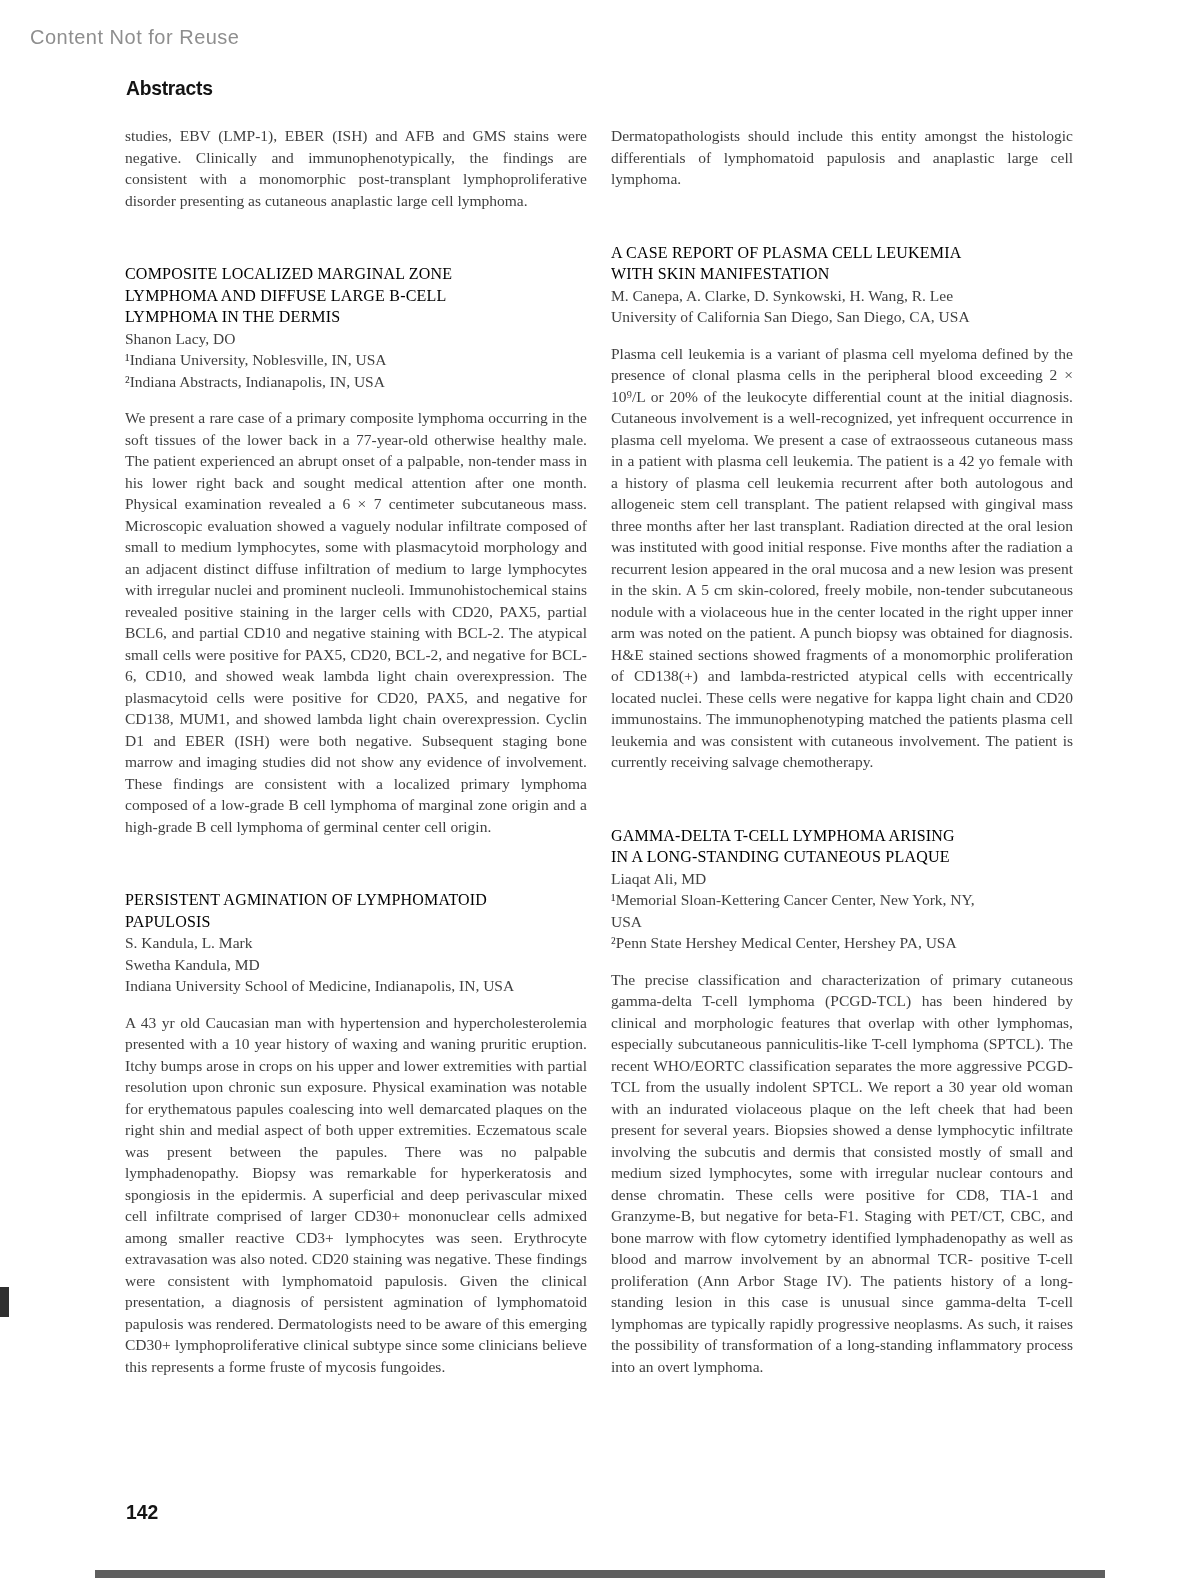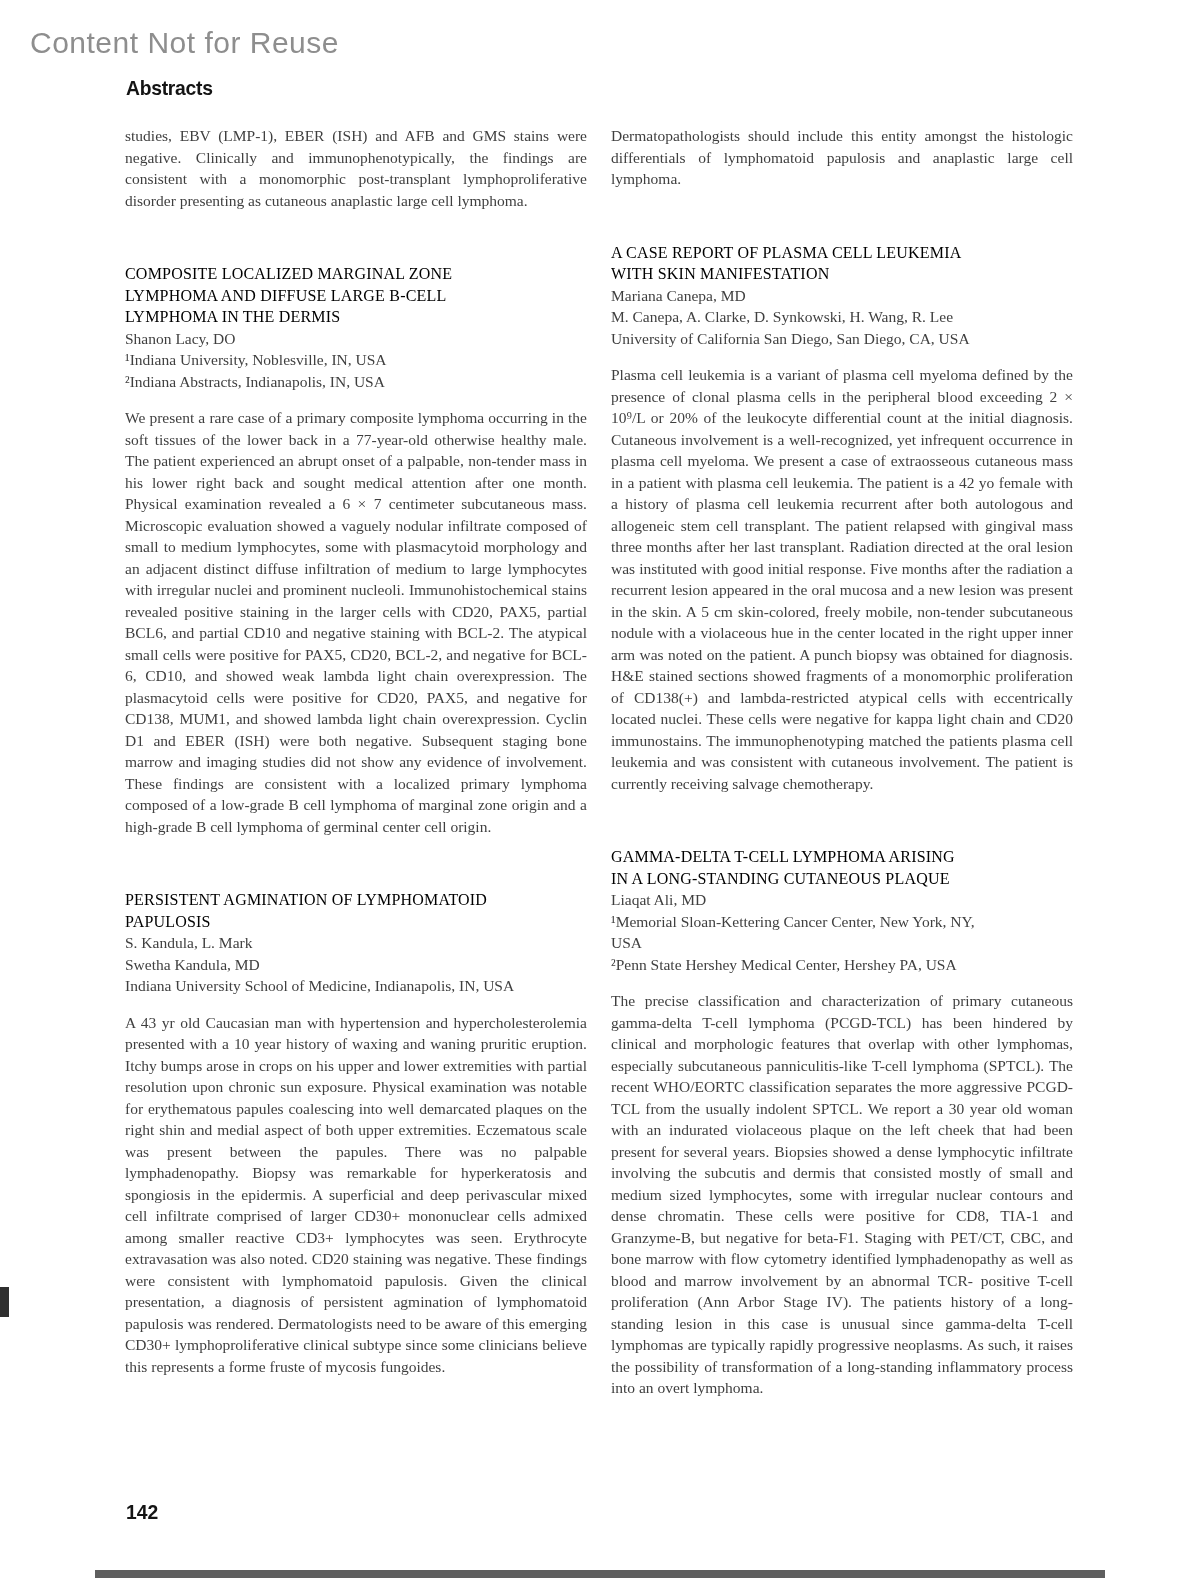--- a/index.html
+++ b/index.html
@@ -17,21 +17,21 @@
     background: #ffffff;
     overflow: hidden;
     font-family: "Liberation Serif", "DejaVu Serif", serif;
     color: var(--body-text);
   }
   .watermark {
     position: absolute;
     top: 26px;
     left: 30px;
     font-family: "Liberation Sans", "DejaVu Sans", sans-serif;
-    font-size: 30px;
+    font-size: 20px;
     font-weight: 400;
     color: var(--watermark);
     letter-spacing: 0.5px;
     white-space: nowrap;
     text-align: right;
   }
   .section-heading {
     position: absolute;
     top: 76px;
     left: 126px;
@@ -135,21 +135,20 @@
       <p class="body-text abs-body">A 43 yr old Caucasian man with hypertension and hypercholesterolemia presented with a 10 year history of waxing and waning pruritic eruption. Itchy bumps arose in crops on his upper and lower extremities with partial resolution upon chronic sun exposure. Physical examination was notable for erythematous papules coalescing into well demarcated plaques on the right shin and medial aspect of both upper extremities. Eczematous scale was present between the papules. There was no palpable lymphadenopathy. Biopsy was remarkable for hyperkeratosis and spongiosis in the epidermis. A superficial and deep perivascular mixed cell infiltrate comprised of larger CD30+ mononuclear cells admixed among smaller reactive CD3+ lymphocytes was seen. Erythrocyte extravasation was also noted. CD20 staining was negative. These findings were consistent with lymphomatoid papulosis. Given the clinical presentation, a diagnosis of persistent agmination of lymphomatoid papulosis was rendered. Dermatologists need to be aware of this emerging CD30+ lymphoproliferative clinical subtype since some clinicians believe this represents a forme fruste of mycosis fungoides.</p>
     </section>
   </div>
 
   <div class="col">
     <p class="body-text">Dermatopathologists should include this entity amongst the histologic differentials of lymphomatoid papulosis and anaplastic large cell lymphoma.</p>
 
     <section class="abstract">
       <h2 class="abs-title">A CASE REPORT OF PLASMA CELL LEUKEMIA
 WITH SKIN MANIFESTATION</h2>
-      <p class="abs-line">Mariana Canepa, MD</p>
       <p class="abs-line">M. Canepa, A. Clarke, D. Synkowski, H. Wang, R. Lee</p>
       <p class="abs-line">University of California San Diego, San Diego, CA, USA</p>
       <p class="body-text abs-body">Plasma cell leukemia is a variant of plasma cell myeloma defined by the presence of clonal plasma cells in the peripheral blood exceeding 2 × 10⁹/L or 20% of the leukocyte differential count at the initial diagnosis. Cutaneous involvement is a well-recognized, yet infrequent occurrence in plasma cell myeloma. We present a case of extraosseous cutaneous mass in a patient with plasma cell leukemia. The patient is a 42 yo female with a history of plasma cell leukemia recurrent after both autologous and allogeneic stem cell transplant. The patient relapsed with gingival mass three months after her last transplant. Radiation directed at the oral lesion was instituted with good initial response. Five months after the radiation a recurrent lesion appeared in the oral mucosa and a new lesion was present in the skin. A 5 cm skin-colored, freely mobile, non-tender subcutaneous nodule with a violaceous hue in the center located in the right upper inner arm was noted on the patient. A punch biopsy was obtained for diagnosis. H&amp;E stained sections showed fragments of a monomorphic proliferation of CD138(+) and lambda-restricted atypical cells with eccentrically located nuclei. These cells were negative for kappa light chain and CD20 immunostains. The immunophenotyping matched the patients plasma cell leukemia and was consistent with cutaneous involvement. The patient is currently receiving salvage chemotherapy.</p>
     </section>
 
     <section class="abstract">
       <h2 class="abs-title">GAMMA-DELTA T-CELL LYMPHOMA ARISING
 IN A LONG-STANDING CUTANEOUS PLAQUE</h2>
       <p class="abs-line">Liaqat Ali, MD</p>
       <p class="abs-line">¹Memorial Sloan-Kettering Cancer Center, New York, NY,

